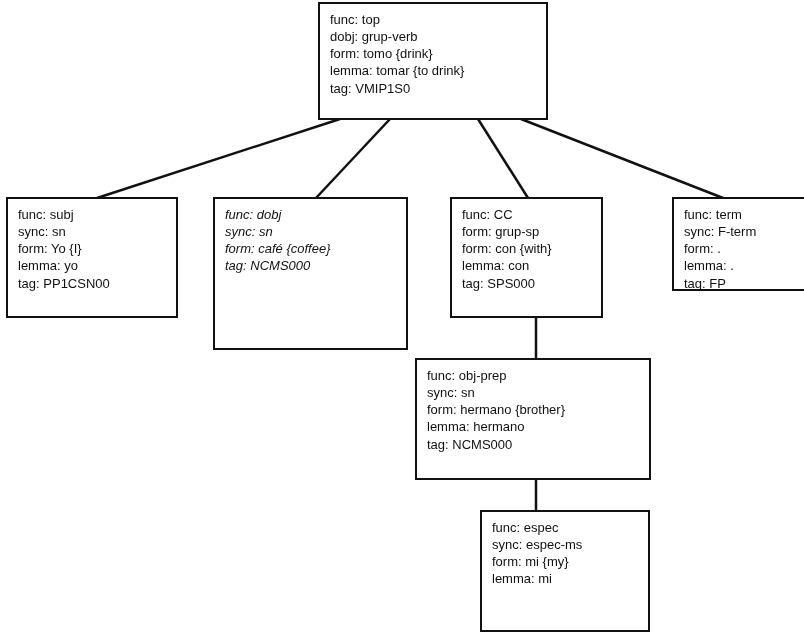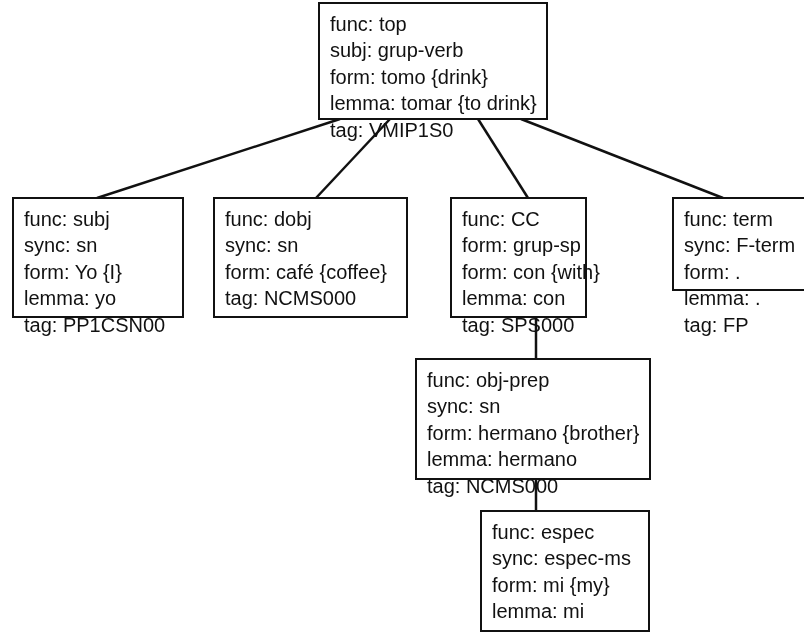--- a/index.html
+++ b/index.html
@@ -6,65 +6,65 @@
     margin: 0;
     padding: 0;
     background: #ffffff;
   }
   .canvas {
     position: relative;
     width: 804px;
     height: 637px;
     background: #ffffff;
     font-family: "Liberation Sans", sans-serif;
-    font-size: 20px;
+    font-size: 13px;
     color: #111111;
     overflow: hidden;
   }
   .edges {
     position: absolute;
     left: 0;
     top: 0;
     width: 804px;
     height: 637px;
   }
   .node {
     position: absolute;
     background: #ffffff;
     border: 2px solid #111111;
     box-sizing: border-box;
     padding: 7px 10px;
     line-height: 1.32;
     white-space: nowrap;
   }
   #node-root    { left: 318px; top: 2px;   width: 230px; height: 118px; }
-  #node-subj    { left: 12px;   top: 197px; width: 172px; height: 121px; }
-  #node-dobj    { left: 213px; top: 197px; width: 195px; height: 121px; }
-  #node-cc      { left: 450px; top: 197px; width: 137px; height: 121px; }
+  #node-subj    { left: 6px;   top: 197px; width: 172px; height: 121px; }
+  #node-dobj    { left: 213px; top: 197px; width: 195px; height: 153px; font-style: italic; }
+  #node-cc      { left: 450px; top: 197px; width: 153px; height: 121px; }
   #node-term    { left: 672px; top: 197px; width: 137px; height: 94px; }
   #node-objprep { left: 415px; top: 358px; width: 236px; height: 122px; }
   #node-espec   { left: 450px; top: 510px; width: 170px; height: 122px; margin-left: 30px; }
 </style>
 </head>
 <body>
 
 <div class="canvas">
 
   <svg class="edges" width="804" height="637" viewBox="0 0 804 637" xmlns="http://www.w3.org/2000/svg">
     <line stroke-width="2.5" x1="340" y1="119" x2="97" y2="198" stroke="#111111"></line>
     <line stroke-width="2.5" x1="390" y1="119" x2="316" y2="198" stroke="#111111"></line>
     <line stroke-width="2.5" x1="478" y1="119" x2="528" y2="198" stroke="#111111"></line>
     <line stroke-width="2.5" x1="521" y1="119" x2="723" y2="198" stroke="#111111"></line>
     <line stroke-width="2.5" x1="536" y1="317" x2="536" y2="359" stroke="#111111"></line>
     <line stroke-width="2.5" x1="536" y1="479" x2="536" y2="511" stroke="#111111"></line>
   </svg>
 
   <div class="node" id="node-root">
     <div>func: top</div>
-    <div>subj: grup-verb</div>
+    <div>dobj: grup-verb</div>
     <div>form: tomo {drink}</div>
     <div>lemma: tomar {to drink}</div>
     <div>tag: VMIP1S0</div>
   </div>
 
   <div class="node" id="node-subj">
     <div>func: subj</div>
     <div>sync: sn</div>
     <div>form: Yo {I}</div>
     <div>lemma: yo</div>

